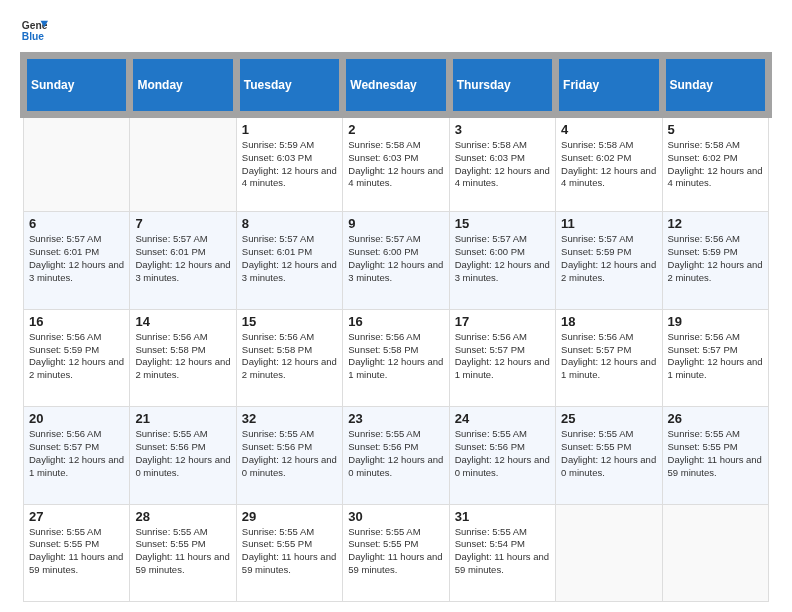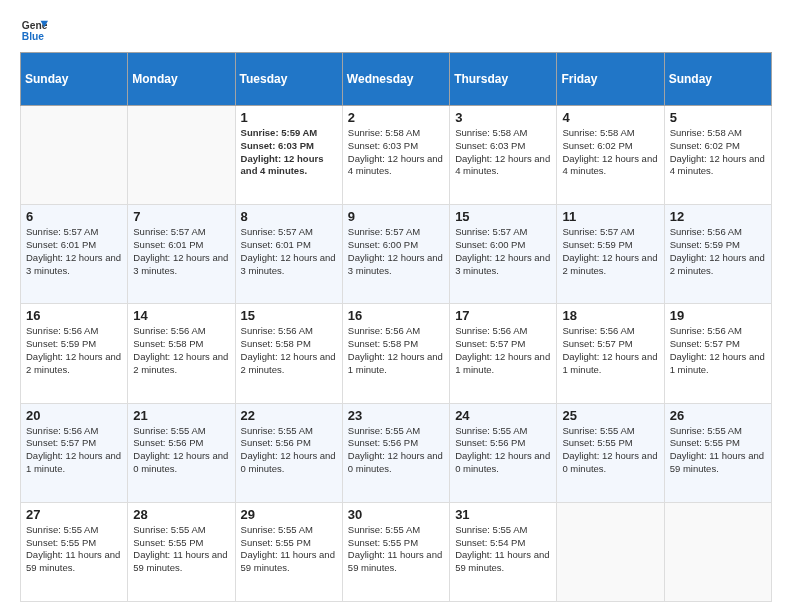--- a/index.html
+++ b/index.html
@@ -52,21 +52,21 @@
       width: 100%;
       table-layout: fixed;
     }
     .calendar th {
       background: #2176c7;
       color: #fff;
       font-size: 12px;
       font-weight: bold;
       padding: 19px 4px;
       text-align: left;
-      border: 1px solid #a3a3a3;
+      border: 7px solid #a3a3a3;
     }
     .calendar td {
       vertical-align: top;
       padding: 4px 5px;
       border: 1px solid #ddd;
       font-size: 10px;
       color: #333;
       background: #fff;
       height: 88px;
     }
@@ -118,21 +118,21 @@
           <th>Friday</th>
           <th>Sunday</th>
         </tr>
     </thead>
     <tbody id="calendar-body">
     <tr>
           <td class="empty"></td>
           <td class="empty"></td>
           <td>
             <span class="day-number">1</span>
-            <div class="day-info" style="white-space: pre-line; font-weight: bold;">Sunrise: 5:59 AM
+            <div class="day-info" style="white-space: pre-line;">Sunrise: 5:59 AM
 Sunset: 6:03 PM
 Daylight: 12 hours and 4 minutes.</div>
           </td>
           <td>
             <span class="day-number">2</span>
             <div class="day-info" style="white-space: pre-line;">Sunrise: 5:58 AM
 Sunset: 6:03 PM
 Daylight: 12 hours and 4 minutes.</div>
           </td>
           <td>
@@ -249,21 +249,21 @@
 Sunset: 5:57 PM
 Daylight: 12 hours and 1 minute.</div>
           </td>
           <td>
             <span class="day-number">21</span>
             <div class="day-info" style="white-space: pre-line;">Sunrise: 5:55 AM
 Sunset: 5:56 PM
 Daylight: 12 hours and 0 minutes.</div>
           </td>
           <td>
-            <span class="day-number">22</span>
+            <span class="day-number">32</span>
             <div class="day-info" style="white-space: pre-line;">Sunrise: 5:55 AM
 Sunset: 5:56 PM
 Daylight: 12 hours and 0 minutes.</div>
           </td>
           <td>
             <span class="day-number">23</span>
             <div class="day-info" style="white-space: pre-line;">Sunrise: 5:55 AM
 Sunset: 5:56 PM
 Daylight: 12 hours and 0 minutes.</div>
           </td>

